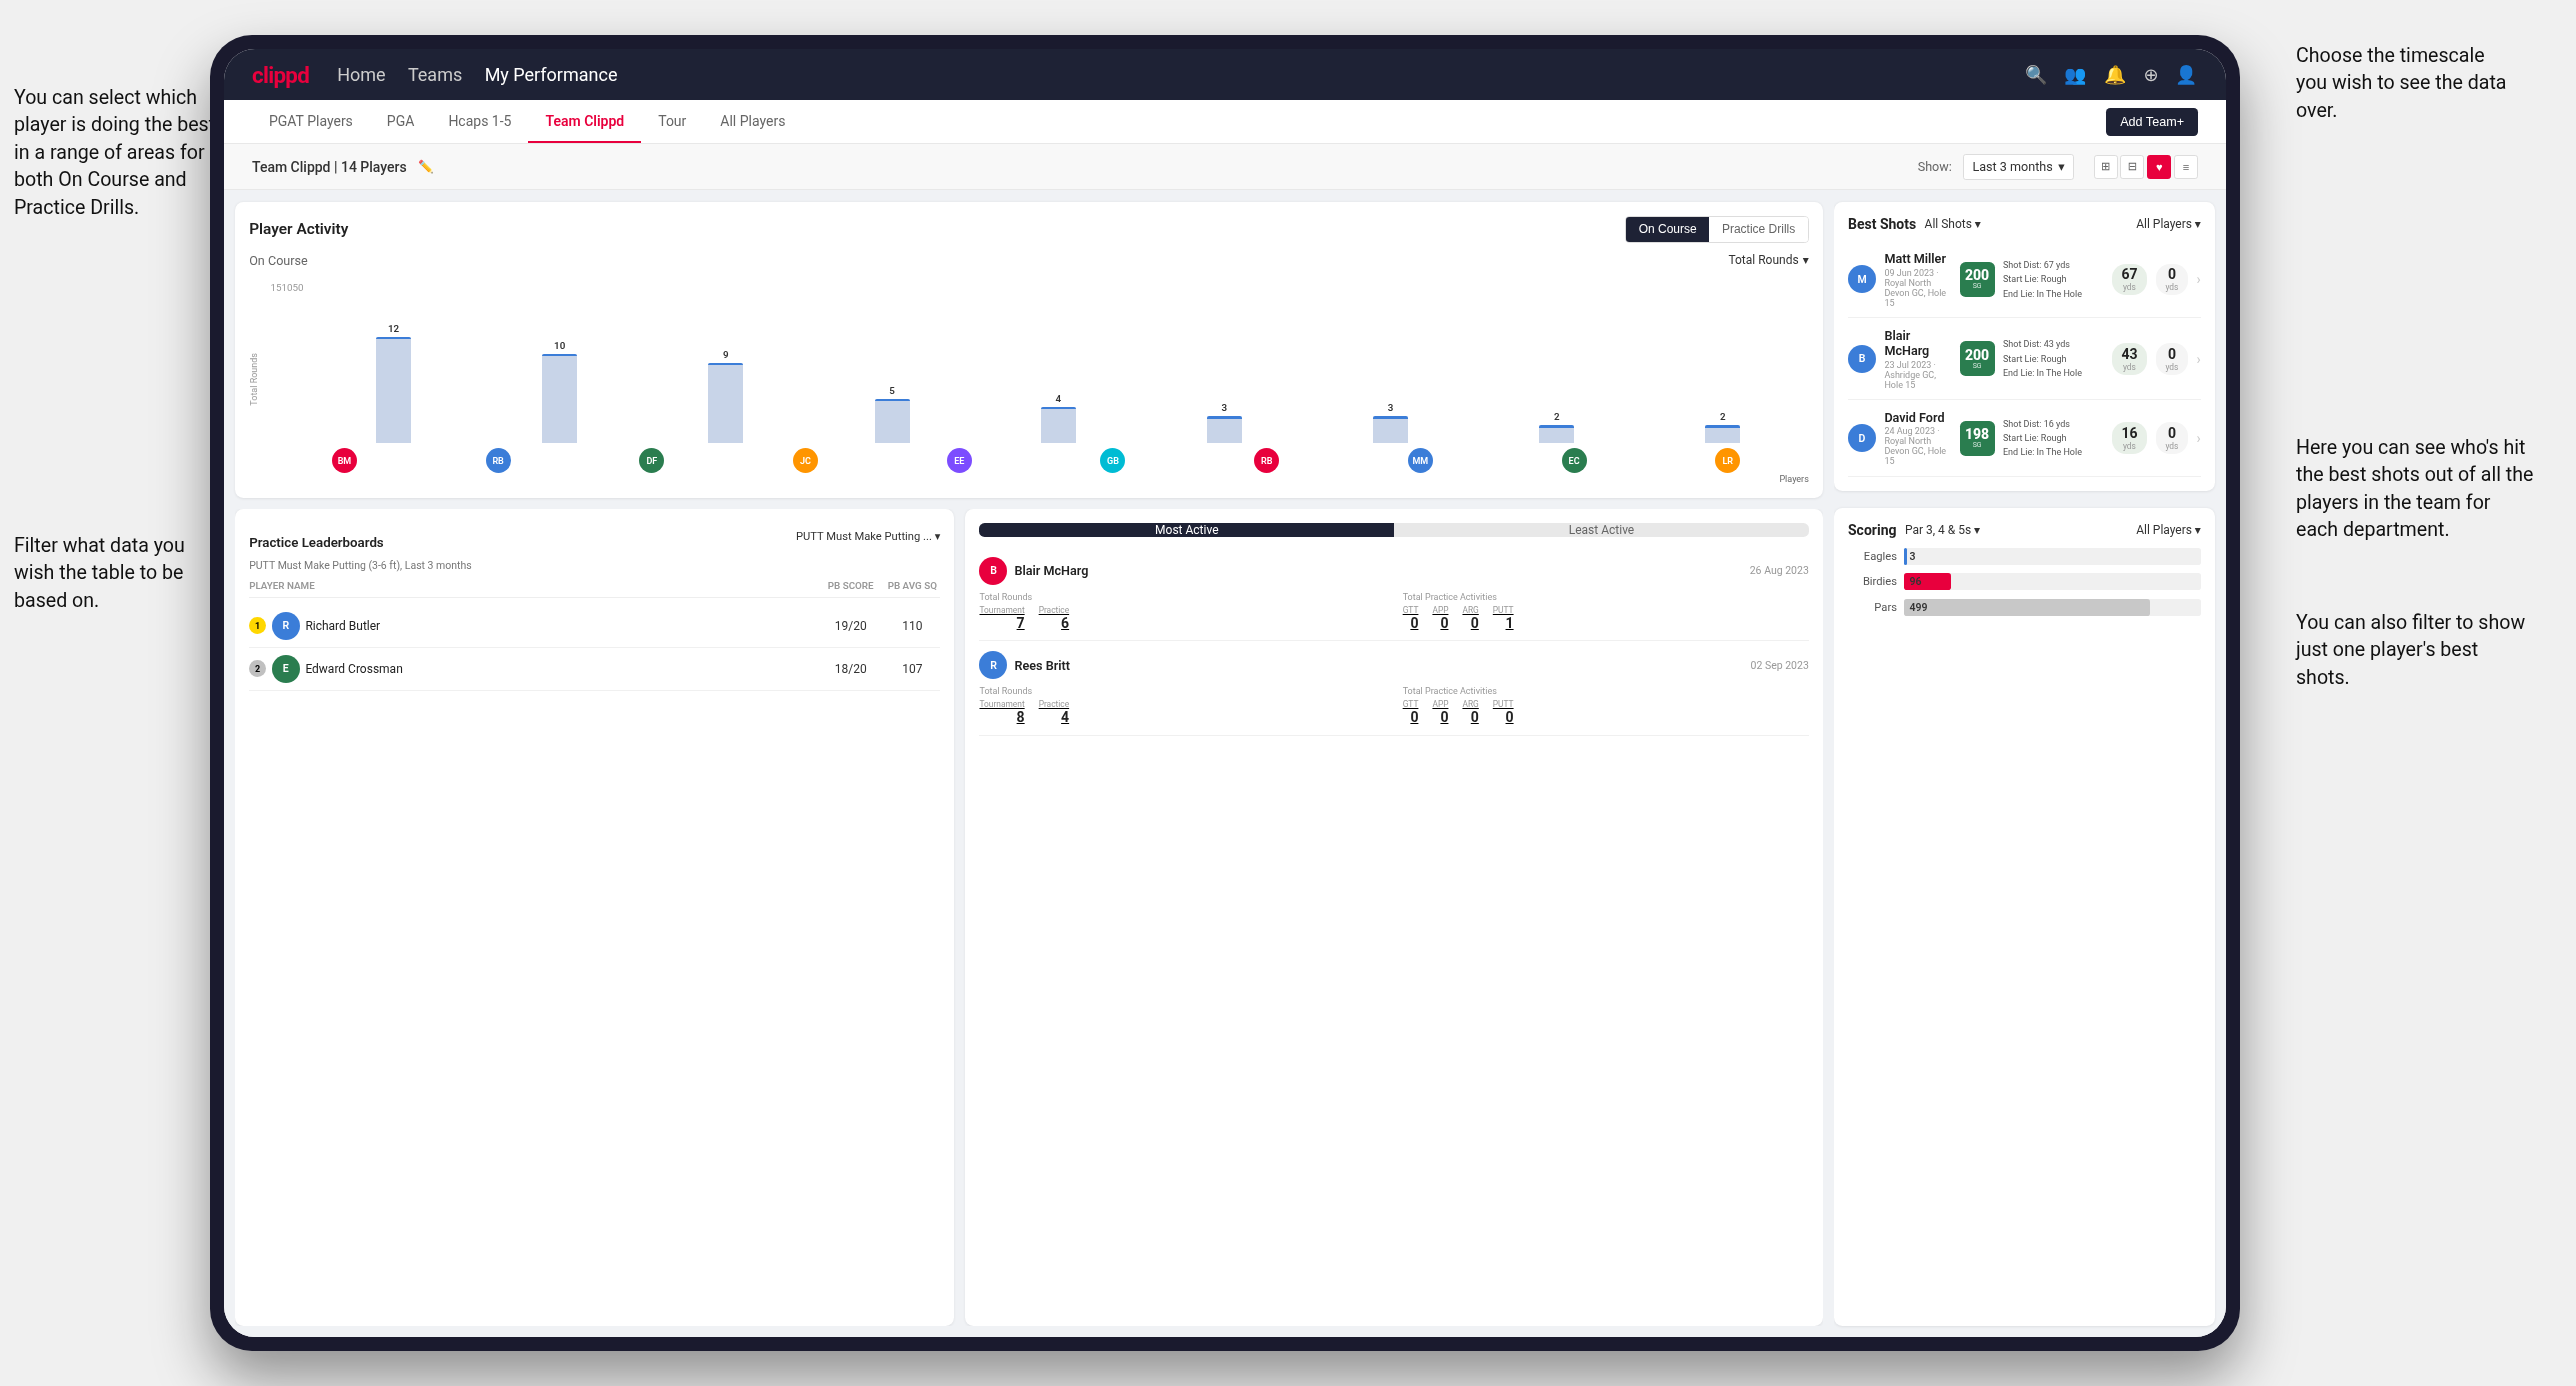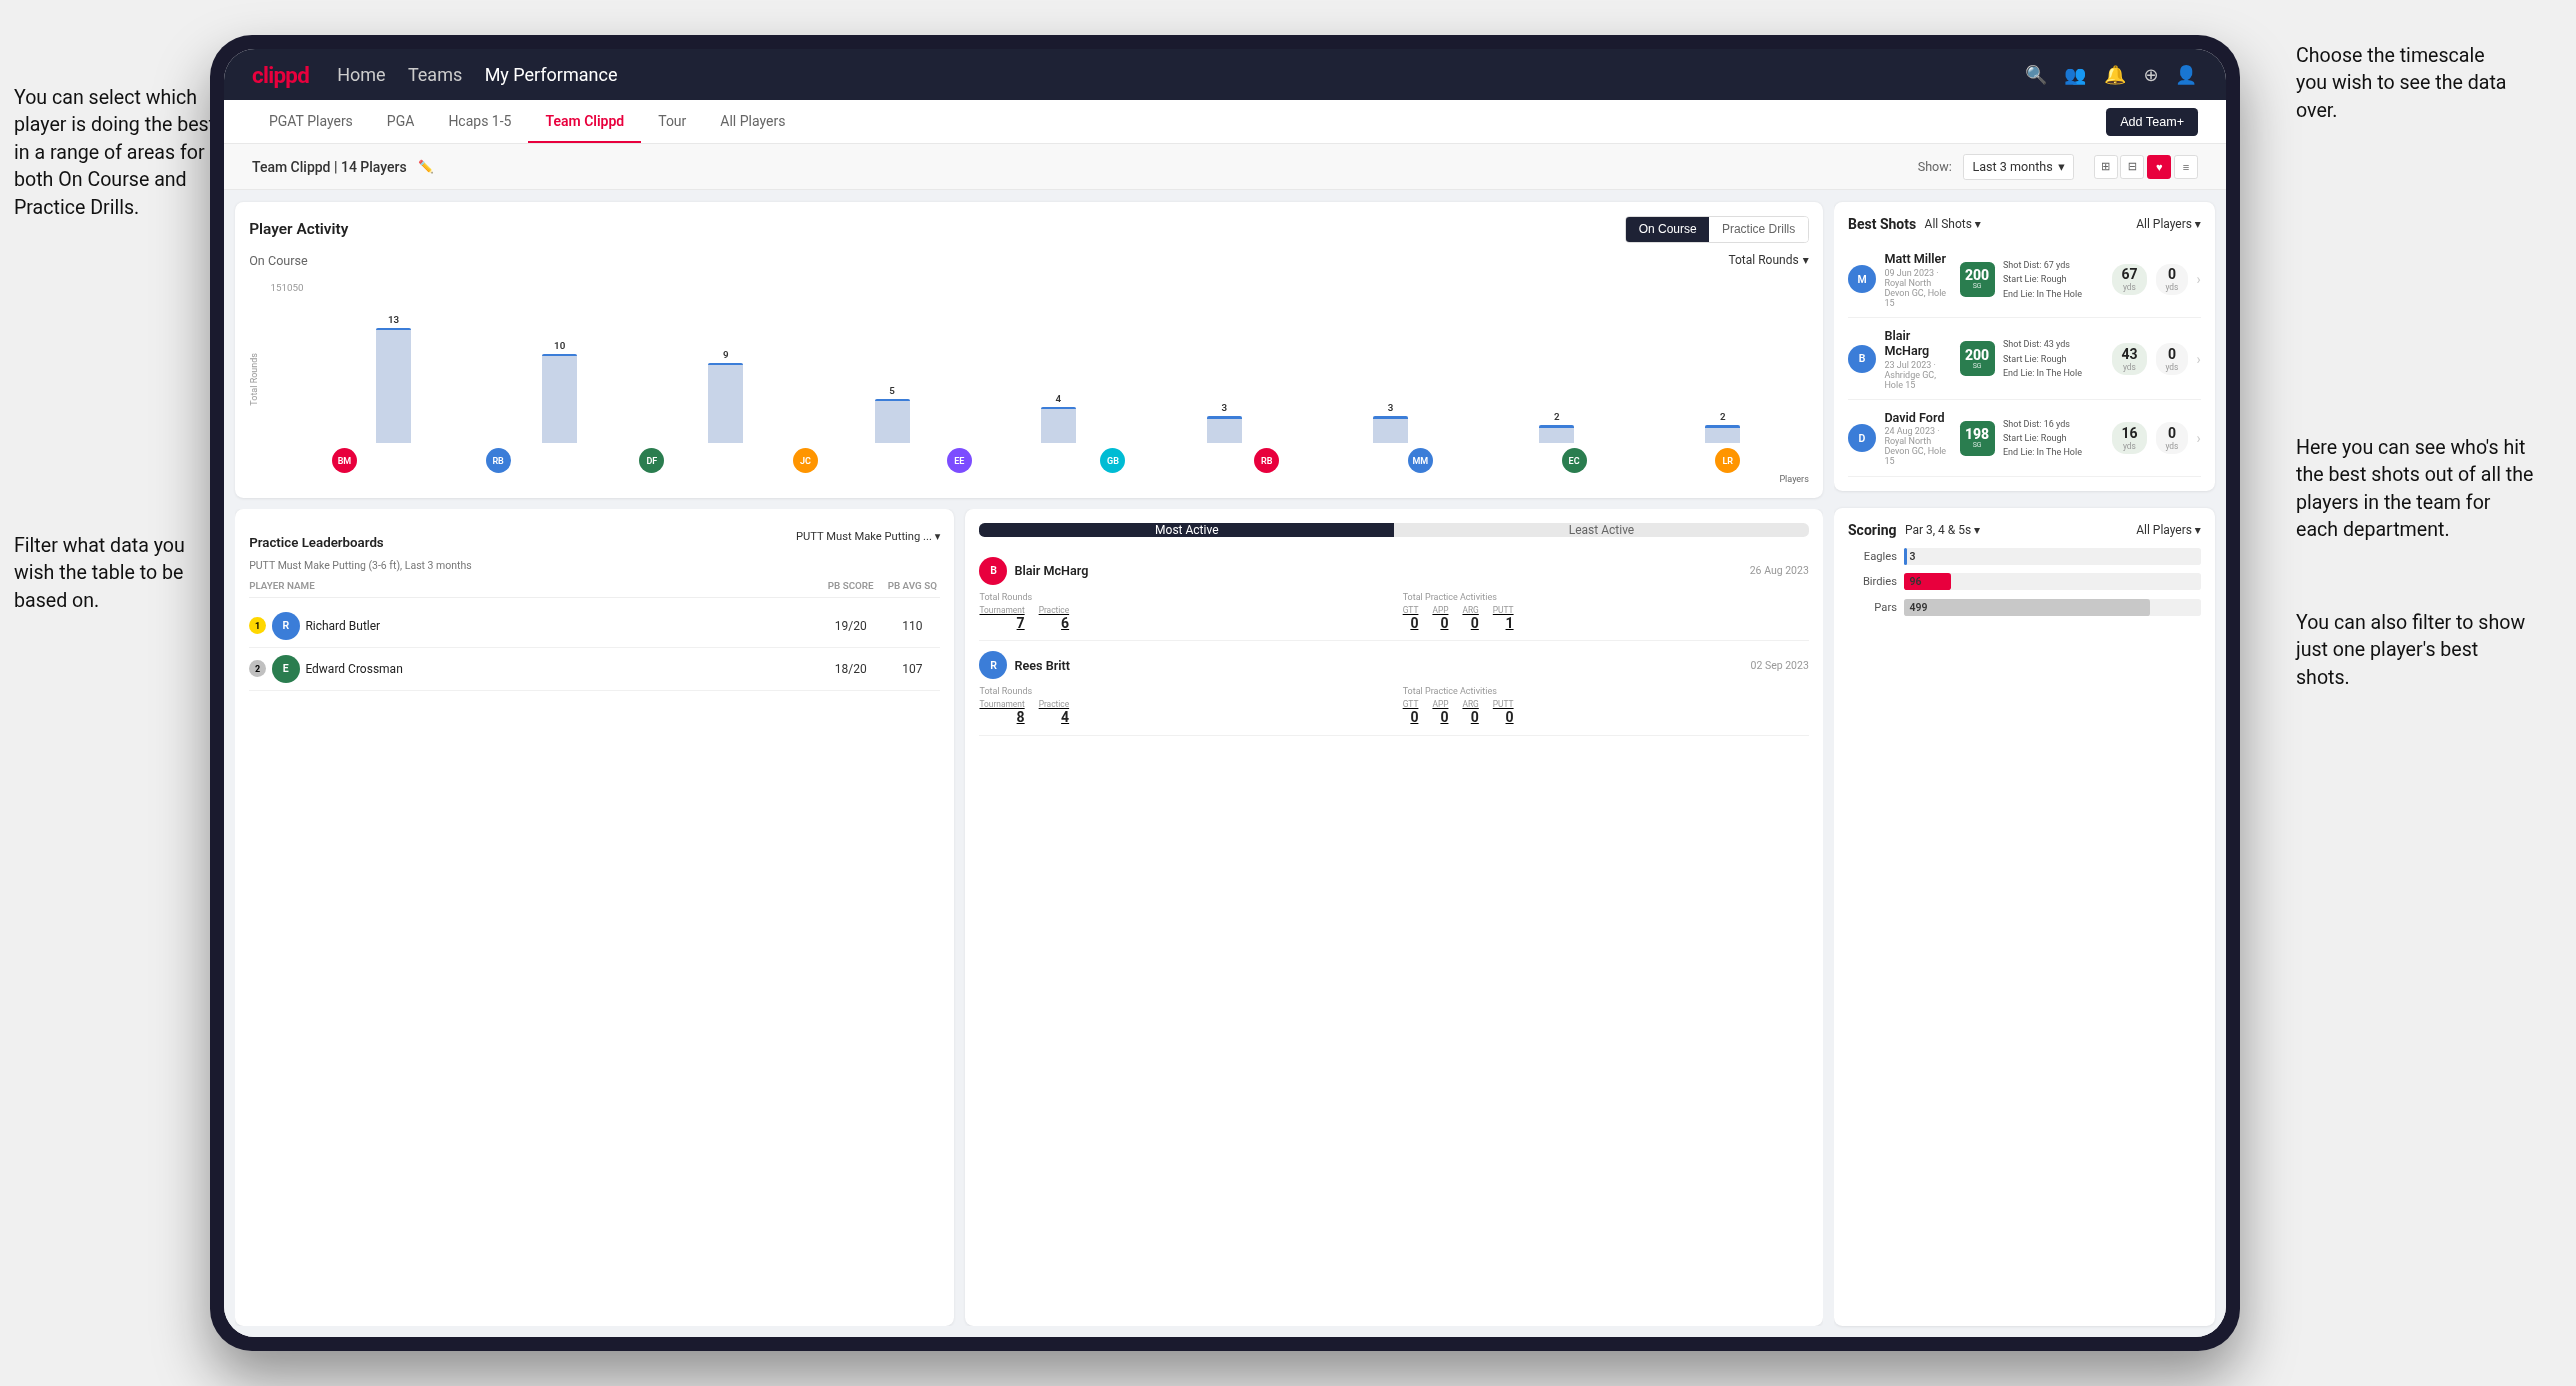--- a/index.html
+++ b/index.html
@@ -926,23 +926,23 @@
               <div style="writing-mode:vertical-rl;transform:rotate(180deg);font-size:9px;color:#999;margin-right:4.2px;align-self:center;">Total Rounds</div>
               <div style="flex:1">
                 <div class="bar-chart">
                   <div class="y-axis">
                     <span>15</span>
                     <span>10</span>
                     <span>5</span>
                     <span>0</span>
                   </div>
                   <div class="bars-container" id="bars-container">
-                  <div class="bar-group">
-                        <div class="bar-value">13</div>
-                        <div class="bar" style="height: 115px;">
+                      <div class="bar-group">
+                        <div class="bar-value">12</div>
+                        <div class="bar" style="height: 106px;">
                           <div class="bar-highlight"></div>
                         </div>
                       </div>
                       <div class="bar-group">
                         <div class="bar-value">10</div>
                         <div class="bar" style="height: 89px;">
                           <div class="bar-highlight"></div>
                         </div>
                       </div>
                       <div class="bar-group">

